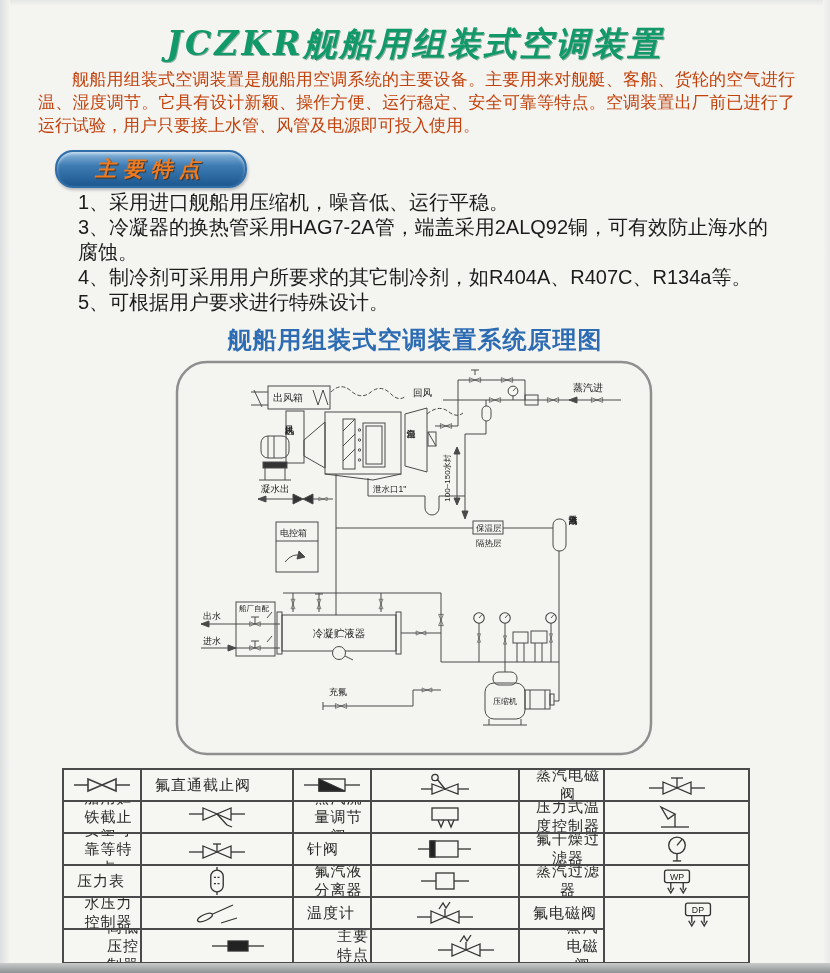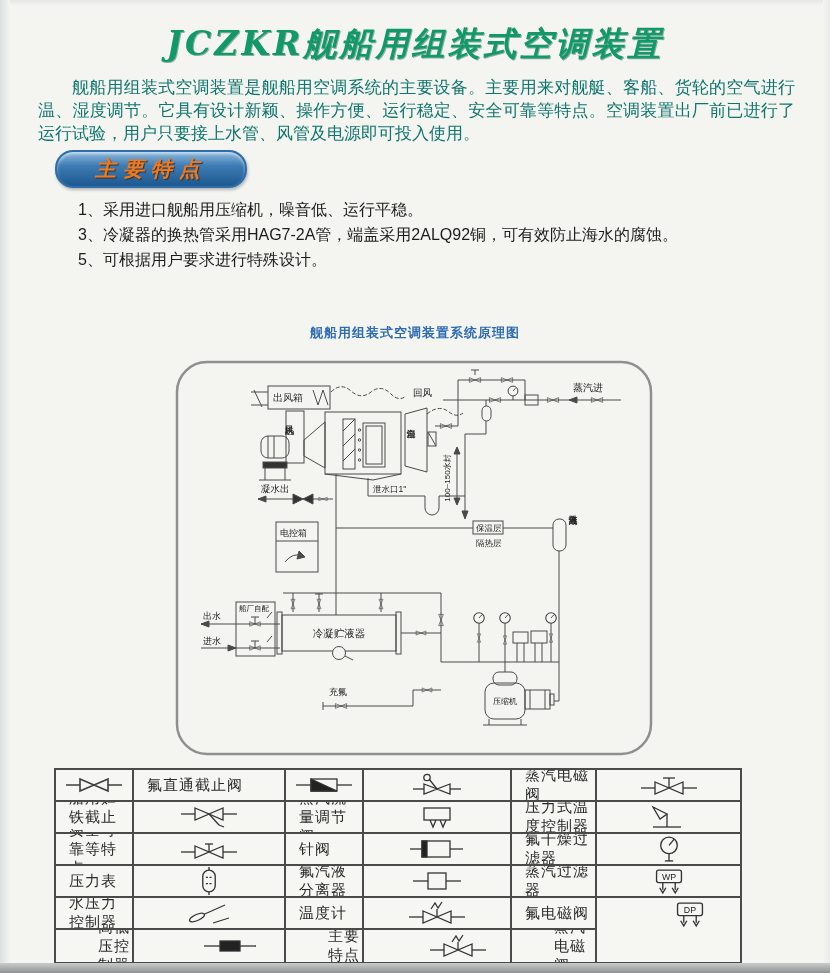--- a/index.html
+++ b/index.html
@@ -25,62 +25,63 @@
   .doc-title{
     position:absolute;top:22px;left:0;width:100%;
     text-align:center;
     font-family:"DejaVu Serif","Liberation Serif",serif;
     font-style:italic;font-weight:bold;
     font-size:33px;letter-spacing:3px;
     color:#12996a;
     text-shadow:1px 1px 0 rgba(8,90,60,.45);
   }
   .intro{
-    position:absolute;top:76px;left:38px;width:757px;
+    position:absolute;top:68px;left:38px;width:757px;
     font-size:17px;line-height:23px;
     text-align:justify;text-indent:2em;
-    color:#0f766e;
+    color:#c2410c;
   }
   .features-pill{
     position:absolute;top:150px;left:55px;
     width:188px;height:34px;border-radius:18px;
     background:linear-gradient(180deg,#8db9dc 0%,#3f7cb4 40%,#1c588f 100%);
     border:2px solid #2f6ea8;
     box-shadow:inset 0 2px 3px rgba(255,255,255,.5), 1px 2px 3px rgba(120,125,130,.5);
     display:flex;align-items:center;justify-content:center;
   }
   .features-pill span{
     font-weight:bold;font-style:italic;
     font-size:21px;letter-spacing:7px;
     color:#f07a1e;
     text-shadow:1px 1px 1px #33312e;
   }
   .features{
-    position:absolute;top:197px;left:78px;width:700px;
-    font-size:16px;color:#1c1c1c;
+    position:absolute;top:190px;left:78px;width:700px;
+    font-size:20px;color:#1c1c1c;
   }
   .features div{line-height:25px;}
 
   .diagram-title{
     position:absolute;top:324px;left:173px;width:484px;
     text-align:center;font-weight:bold;
-    font-size:13px;letter-spacing:1px;color:#2d6cb3;
+    font-size:24px;letter-spacing:1px;color:#2d6cb3;
   }
   .diagram{position:absolute;top:356px;left:173px;width:484px;height:404px;}
   .diagram svg text{font-family:"Liberation Sans","DejaVu Sans",sans-serif;fill:#222;}
   .vtxt{writing-mode:vertical-rl;text-orientation:upright;}
 
   
   .legend{
-    position:absolute;top:768px;left:54px;
+    position:absolute;top:768px;left:62px;
     display:grid;
     grid-template-columns:78px 152px 78px 148px 85px 143px;
     grid-auto-rows:32px;
     border:2px solid #4a4a4a;
     background:#f6f6f2;
+    text-align:center;
   }
   .legend .cell{
     border-right:2px solid #4a4a4a;
     border-bottom:2px solid #4a4a4a;
     display:flex;align-items:center;
     overflow:hidden;
   }
   .legend .cell:nth-child(6n){border-right:none;}
   .legend .cell.r6{border-bottom:none;padding-left:42px;}
   .legend .sym{justify-content:center;}
@@ -112,20 +113,21 @@
 
   <div class="intro">舰船用组装式空调装置是舰船用空调系统的主要设备。主要用来对舰艇、客船、货轮的空气进行温、湿度调节。它具有设计新颖、操作方便、运行稳定、安全可靠等特点。空调装置出厂前已进行了运行试验，用户只要接上水管、风管及电源即可投入使用。</div>
 
   <div class="features-pill">
     <span>主要特点</span>
   </div>
 
   <div class="features">
     <div>1、采用进口舰船用压缩机，噪音低、运行平稳。</div>
     <div>3、冷凝器的换热管采用HAG7-2A管，端盖采用2ALQ92铜，可有效防止海水的腐蚀。</div>
+    <div>4、制冷剂可采用用户所要求的其它制冷剂，如R404A、R407C、R134a等。</div>
     <div>5、可根据用户要求进行特殊设计。</div>
   </div>
 
   <div class="diagram-title">舰船用组装式空调装置系统原理图</div>
 
   <div class="diagram">
     <svg width="484" height="404" viewBox="0 0 484 404">
       <g stroke="#4a4a4a" stroke-width="1" fill="none">
 
         <rect x="4" y="6" width="474" height="392" rx="30" stroke="#8f8f8f" stroke-width="2.5"></rect>

